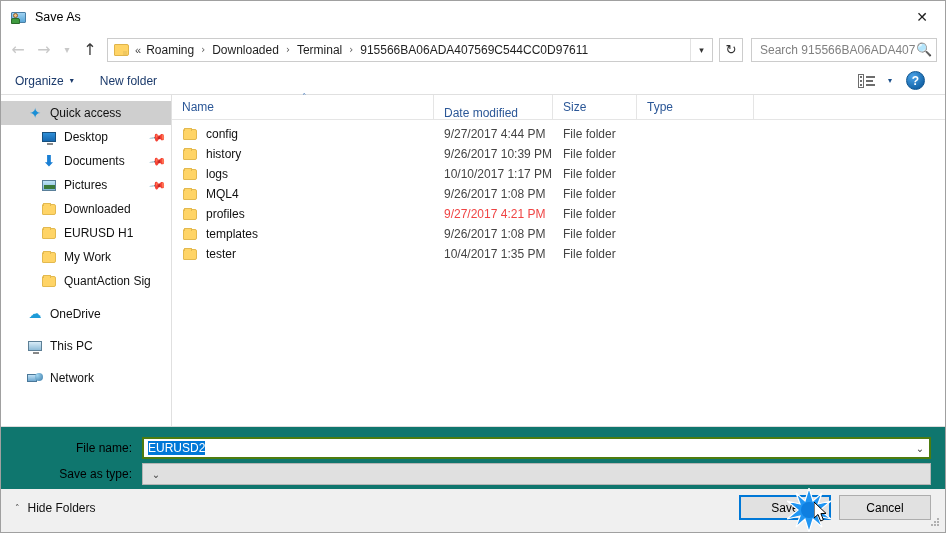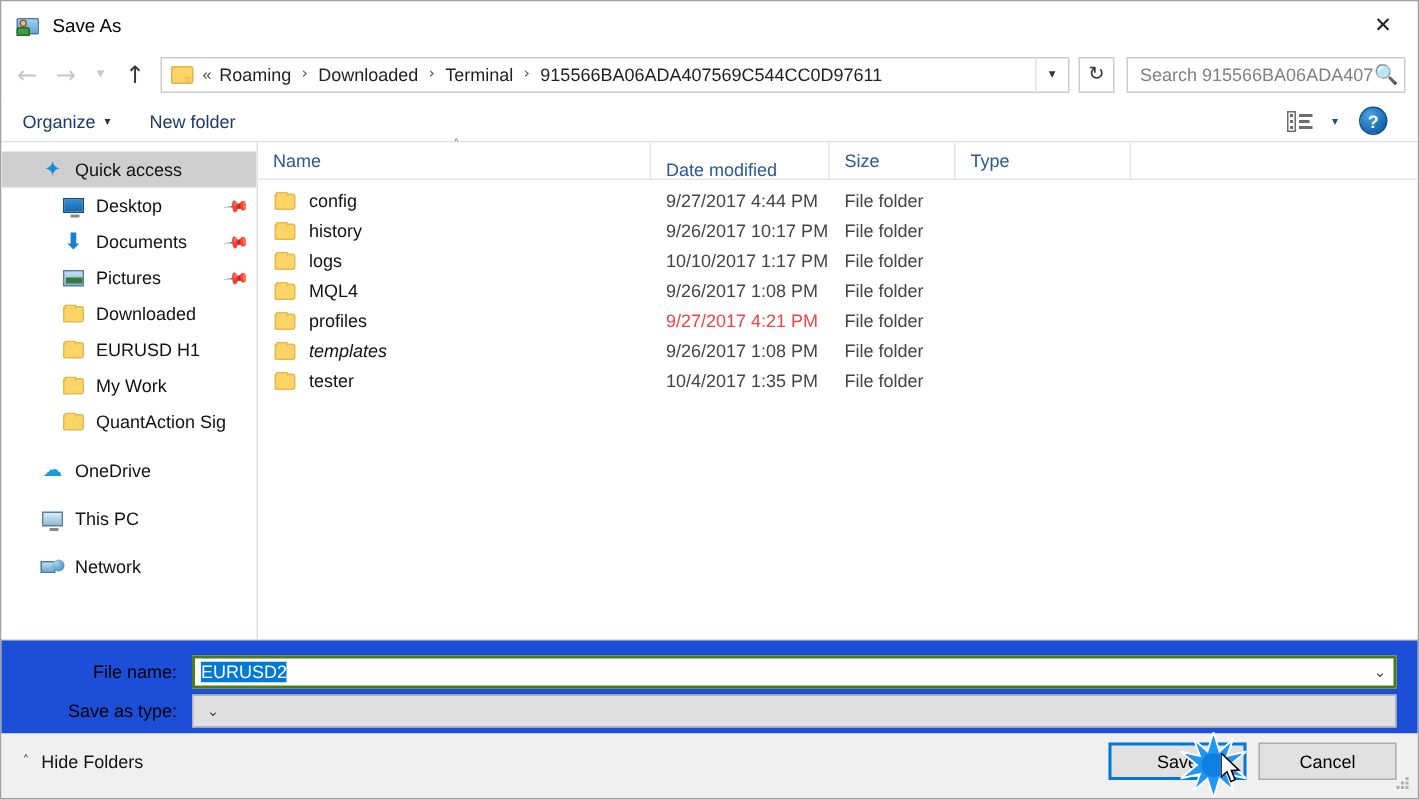--- a/index.html
+++ b/index.html
@@ -248,23 +248,23 @@
     font-size: 9px; font-family: "DejaVu Sans", sans-serif;
   }
   .rows { flex: 1 1 auto; padding-top: 4px; }
   .frow { height: 20px; display: flex; align-items: center; font-size: 12px; color: #111; }
   .fcell { flex: 0 0 auto; padding-left: 10px; white-space: nowrap; overflow: hidden; }
   .fname { display: flex; align-items: center; }
   .fico { width: 16px; height: 16px; position: relative; margin-right: 8px; flex: 0 0 auto; }
 
   
   .formarea {
-    min-height: 63px; background: #1d4ed8;
+    min-height: 63px; background: #0f766e;
     border-top: 1px solid #dcdcdc;
-    padding: 10px 14px 0 14px;
+    padding: 10px 14px 0 28px;
   }
   .frm-row { display: flex; align-items: center; height: 22px; margin-bottom: 4px; }
   .frm-label {
     width: 113px; flex: 0 0 113px; text-align: right; padding-right: 10px;
     font-size: 12px; color: #000;
   }
   .combo {
     flex: 1 1 auto; height: 22px; display: flex; align-items: center;
     border: 1px solid #a0a0a0; background: #ffffff; padding-left: 4px;
     font-size: 12px; min-width: 0;
@@ -507,21 +507,21 @@
           <div class="fcell" style="width:84px;color:#444;"></div>
         </div>
 
         <div class="frow">
           <div class="fcell fname" style="width:262px;">
             <span class="fico">
                 <span class="ico-folder"></span>
               </span>
             <span>history</span>
           </div>
-          <div class="fcell" style="width:119px;color:#444;">9/26/2017 10:17 PM</div>
+          <div class="fcell" style="width:119px;color:#444;">9/26/2017 10:39 PM</div>
           <div class="fcell" style="width:117px;color:#444;">File folder</div>
           <div class="fcell" style="width:84px;color:#444;"></div>
         </div>
 
         <div class="frow">
           <div class="fcell fname" style="width:262px;">
             <span class="fico">
                 <span class="ico-folder"></span>
               </span>
             <span>logs</span>
@@ -549,21 +549,21 @@
                 <span class="ico-folder"></span>
               </span>
             <span>profiles</span>
           </div>
           <div class="fcell" style="width:119px;color:#ef4444;">9/27/2017 4:21 PM</div>
           <div class="fcell" style="width:117px;color:#444;">File folder</div>
           <div class="fcell" style="width:84px;color:#444;"></div>
         </div>
 
         <div class="frow">
-          <div class="fcell fname" style="width:262px;font-style:italic;">
+          <div class="fcell fname" style="width:262px;">
             <span class="fico">
                 <span class="ico-folder"></span>
               </span>
             <span>templates</span>
           </div>
           <div class="fcell" style="width:119px;color:#444;">9/26/2017 1:08 PM</div>
           <div class="fcell" style="width:117px;color:#444;">File folder</div>
           <div class="fcell" style="width:84px;color:#444;"></div>
         </div>
 

